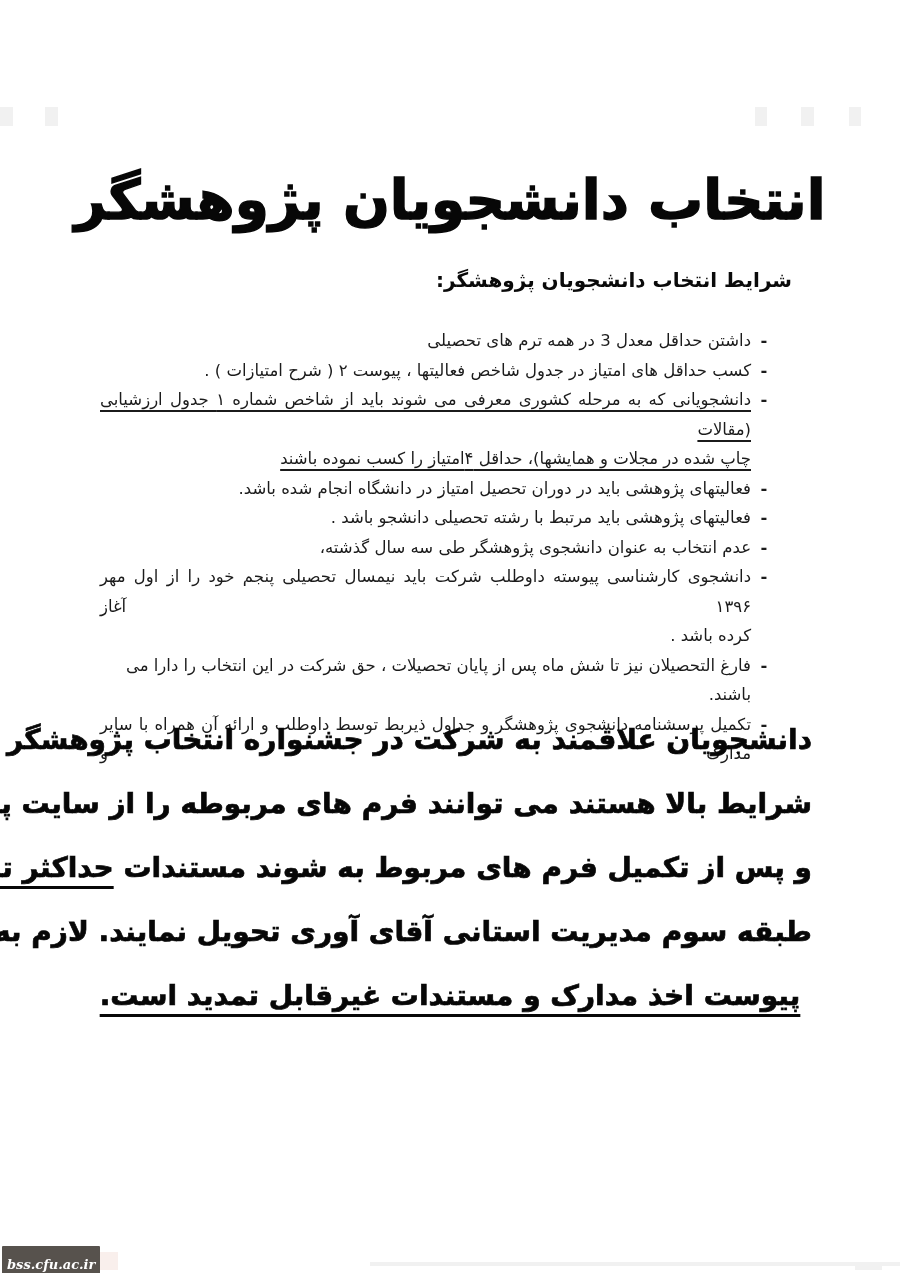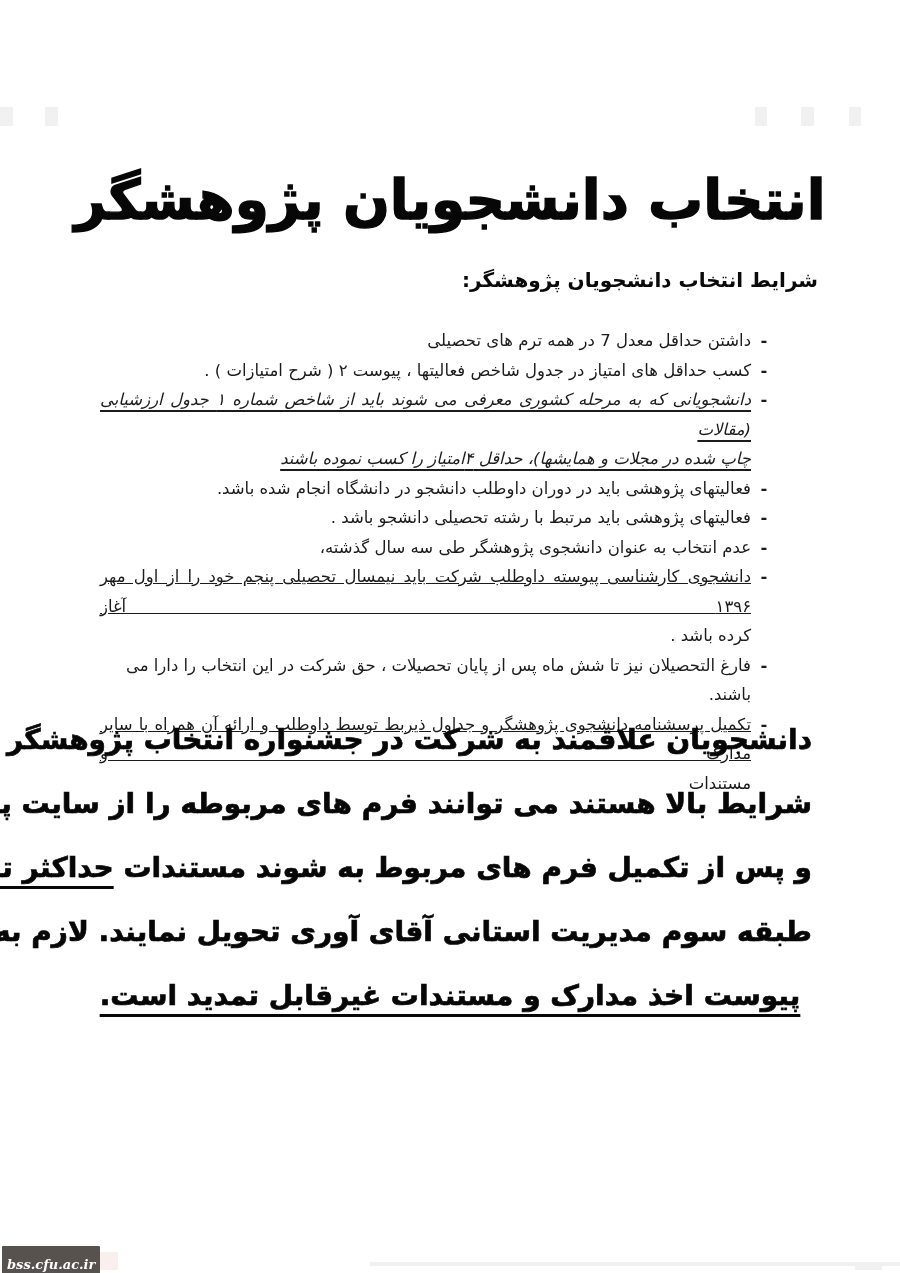--- a/index.html
+++ b/index.html
@@ -26,21 +26,21 @@
     font-weight:bold;
     line-height:100px;
     letter-spacing:0px;
     color:#070707;
     -webkit-text-stroke:1.4px #070707;
   }
 
   
   .subtitle{
     position:absolute;top:268px;left:0;right:0;
-    padding-right:82px;
+    padding-right:108px;
     text-align:right;
     font-size:20px;
     font-weight:bold;
     color:#0a0a0a;
   }
 
   
   .conditions{
     position:absolute;top:326px;right:130px;left:100px;
     margin:0;padding:0;list-style:none;
@@ -51,27 +51,26 @@
     display:flex;
     gap:7px;
     line-height:29.5px;
   }
   .conditions .dash{
     flex:0 0 12px;
     text-align:center;
     font-weight:bold;
   }
   .conditions .txt{flex:1;text-align:right;}
-  .conditions .just{text-align:justify;text-align-last:justify;text-decoration:underline;}
+  .conditions .just{text-align:justify;text-align-last:justify;}
   .conditions .cont-center{text-align:right;}
   .conditions .u{
     text-decoration:underline;
     text-underline-offset:5px;
     text-decoration-thickness:1.5px;
-    font-style:italic;
   }
 
   
   .para{
     position:absolute;top:722px;left:88px;right:88px;
     font-size:28px;
     font-weight:bold;
     color:#070707;
     -webkit-text-stroke:0.7px #070707;
   }
@@ -129,39 +128,39 @@
   <span class="artifact pink" style="left:100px;top:1252px;width:18px;height:18px;"></span>
 
   <h1 class="title">انتخاب دانشجویان پژوهشگر</h1>
 
   <div class="subtitle">شرایط انتخاب دانشجویان پژوهشگر:</div>
 
   <ul class="conditions">
 
     <li>
       <span class="dash">-</span>
-      <div class="txt">داشتن حداقل معدل 7 در همه ترم های تحصیلی</div>
+      <div class="txt">داشتن حداقل معدل 3 در همه ترم های تحصیلی</div>
     </li>
 
     <li>
       <span class="dash">-</span>
       <div class="txt">کسب حداقل های امتیاز در جدول شاخص فعالیتها ، پیوست ۲ ( شرح  امتیازات ) .</div>
     </li>
 
     <li>
       <span class="dash">-</span>
       <div class="txt">
         <div class="just u">دانشجویانی که به مرحله کشوری معرفی می شوند باید از شاخص شماره ۱ جدول ارزشیابی (مقالات</div>
         <div class="cont-center u">چاپ شده  در مجلات و همایشها)، حداقل ۴امتیاز را کسب نموده باشند</div>
       </div>
     </li>
 
     <li>
       <span class="dash">-</span>
-      <div class="txt">فعالیتهای پژوهشی باید در دوران داوطلب دانشجو در دانشگاه انجام شده باشد.</div>
+      <div class="txt">فعالیتهای پژوهشی باید در دوران تحصیل امتیاز در دانشگاه انجام شده باشد.</div>
     </li>
 
     <li>
       <span class="dash">-</span>
       <div class="txt">فعالیتهای پژوهشی باید مرتبط با رشته تحصیلی دانشجو باشد .</div>
     </li>
 
     <li>
       <span class="dash">-</span>
       <div class="txt">عدم انتخاب به عنوان دانشجوی پژوهشگر طی سه سال گذشته،</div>
@@ -177,21 +176,20 @@
 
     <li>
       <span class="dash">-</span>
       <div class="txt">فارغ التحصیلان نیز تا شش ماه پس  از پایان تحصیلات ، حق شرکت در این انتخاب را دارا می باشند.</div>
     </li>
 
     <li>
       <span class="dash">-</span>
       <div class="txt">
         <div class="just">تکمیل پرسشنامه دانشجوی پژوهشگر و جداول ذیربط توسط داوطلب و ارائه آن همراه با سایر مدارک و</div>
-        <div>مستندات</div>
       </div>
     </li>
 
   </ul>
 
   <div class="para">
     <div class="pline">دانشجویان علاقمند به شرکت در جشنواره انتخاب پژوهشگر نمونه  که دارای</div>
     <div class="pline">شرایط بالا هستند  می توانند فرم های مربوطه را از سایت پردیس دانلود کرده</div>
     <div class="pline"><span>و پس از تکمیل فرم های مربوط به شوند مستندات </span><span class="u2">حداکثر تا پایان مهرماه به</span></div>
     <div class="pline">طبقه سوم مدیریت استانی آقای آوری تحویل نمایند. لازم به ذکر است</div>

